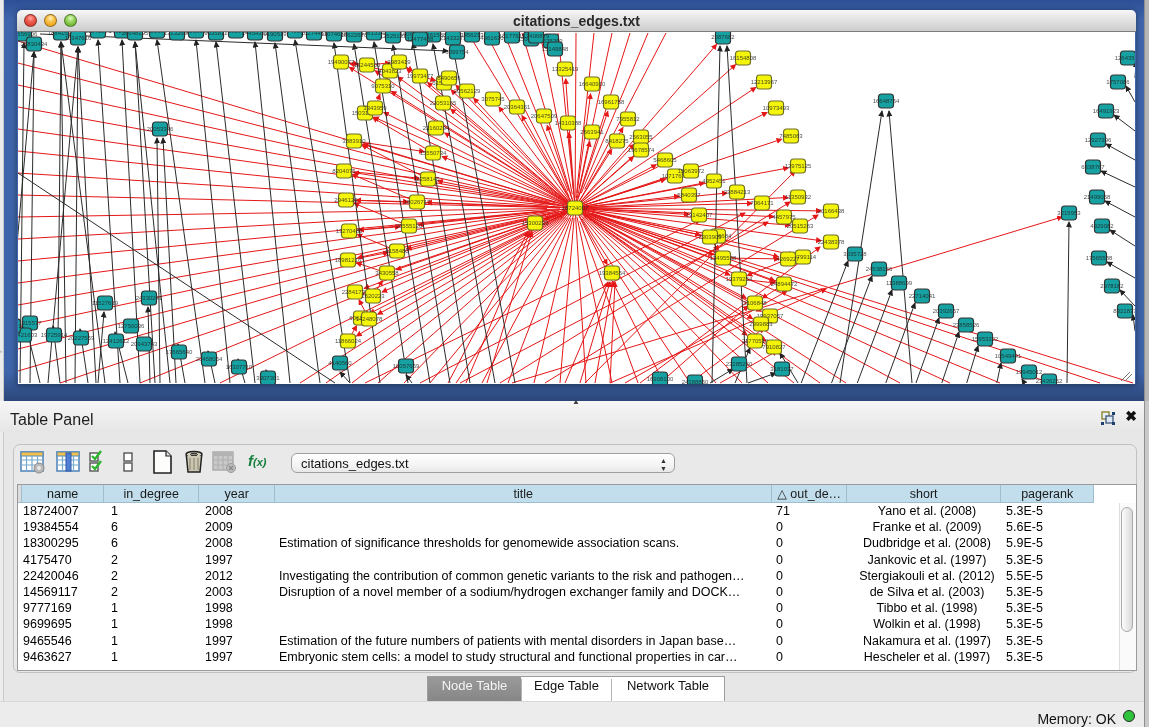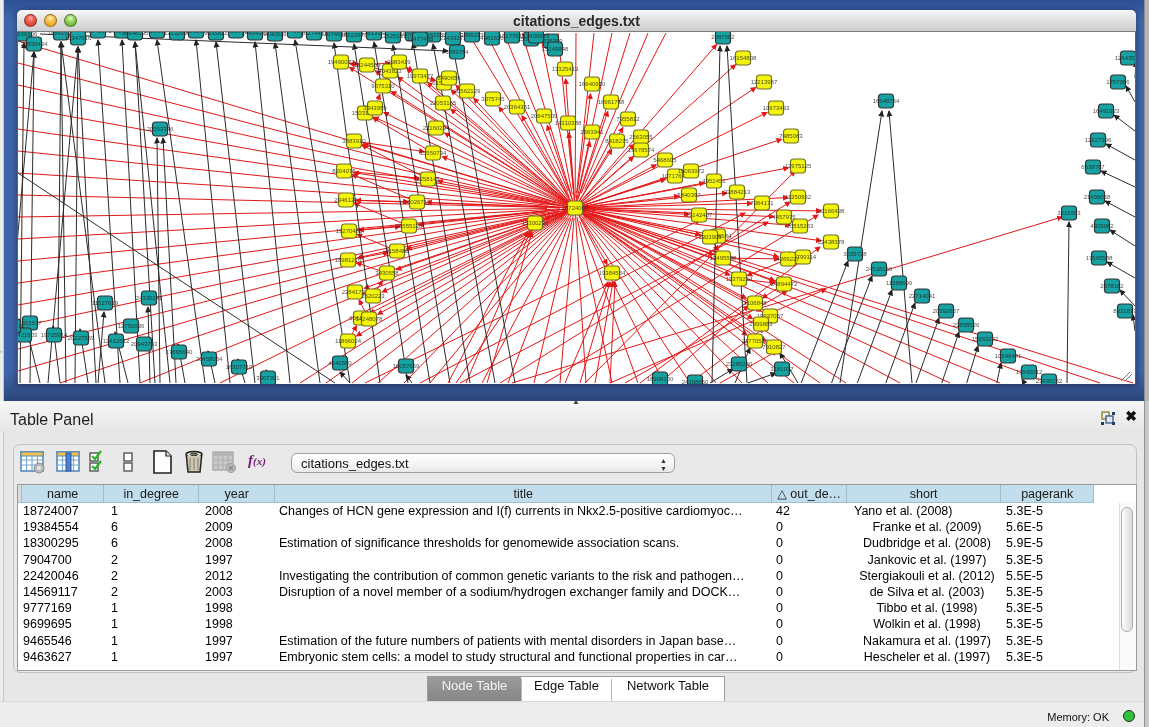--- a/index.html
+++ b/index.html
@@ -30,21 +30,21 @@
 #tbl{position:absolute;left:17px;top:484px;width:1120px;height:187px;background:#fff;border:1px solid #9a9a9a;overflow:hidden}
 .th{position:absolute;top:0;height:18px;background:#c2ddeb;border-right:1px solid #9fbecd;
  text-align:center;font-size:12.5px;color:#1a1a1a;line-height:18px;border-bottom:1px solid #9fbecd}
 .td{position:absolute;font-size:12.5px;color:#000;white-space:nowrap;overflow:hidden;height:15px}
 #tabs{position:absolute;left:427px;top:676px;height:36px;border:1px solid #9d9d9d;border-radius:0;background:#fff;
  font-size:13px;color:#111;display:flex;overflow:hidden;box-shadow:0 1px 0 rgba(255,255,255,.8)}
 .tab{line-height:18px;text-align:center}
 .tabsel{background:linear-gradient(180deg,#9a9a9a,#7e7e7e);color:#f4f4f4}
 .tabdiv{width:1px;background:#b5b5b5;margin:2px 0}
 #status{position:absolute;left:0;top:701px;width:1149px;height:26px;background:#ececec;border-top:1px solid #d8d8d8}
-#mem{position:absolute;right:40px;top:9px;font-size:11px;color:#111}
+#mem{position:absolute;right:33px;top:9px;font-size:14px;color:#111}
 #memdot{position:absolute;right:14px;top:8px;width:12px;height:12px;border-radius:50%;background:#2ec43c;border:1px solid #2a2a2a}
 #brstrip{position:absolute;right:0;top:401px;width:5px;height:326px;background:#c9c9c9;border-left:1px solid #909090}
 </style></head><body>
 <div id="bluezone"></div>
 <div id="leftstrip"></div>
 <div style="position:absolute;left:0;top:348px;width:4px;height:6px;color:#777;font-size:6px;line-height:6px">›</div>
 <div id="rightstrip"></div>
 <div id="win">
   <div id="canvas">
       <svg width="1117" height="352" viewBox="18 31 1117 352" style="position:absolute;left:0;top:0">
@@ -665,52 +665,51 @@
     <path d="M3.4 6 L5 22 L17 22 L18.6 6" fill="#cbc7b2" stroke="#222" stroke-width="1.5"></path>
     <path d="M7 8v12M11 8v12M15 8v12" stroke="#8f8b78" stroke-width="1.2"></path>
   </svg>
 <svg style="position:absolute;left:212px;top:450px" width="24" height="24" viewBox="0 0 24 24">
     <rect x="1" y="2" width="20" height="18" fill="#c9c9c9" stroke="#a8a8a8" stroke-width="1.4"></rect>
     <rect x="1" y="2" width="20" height="4" fill="#b3b3b3"></rect>
     <path d="M1 10h20M1 15h20M6 6v14M11 6v14M16 6v14" stroke="#b0b0b0" stroke-width="1.2"></path>
     <circle cx="19" cy="18" r="4.5" fill="#bcbcbc" stroke="#9d9d9d"></circle>
     <path d="M17 16 L21 20 M21 16 L17 20" stroke="#8a8a8a" stroke-width="1.4"></path>
   </svg>
-<div style="position:absolute;left:248px;top:452px;font-size:15px;color:#701a75;font-family:Liberation Serif, serif;font-style:italic;font-weight:bold">f<span style="font-size:11px">(x)</span></div>
+<div style="position:absolute;left:248px;top:452px;font-size:15px;color:#15803d;font-family:Liberation Sans, sans-serif;font-style:italic;font-weight:bold">f<span style="font-size:11px">(x)</span></div>
 <div id="combo">citations_edges.txt<div class="arr">▲<br>▼</div></div>
 <div id="tbl">
     <div class="th" style="left:0px;width:4.2px;background:#dcdcdc"></div>
     <div class="th" style="left:4.2px;width:82.0px">name</div>
     <div class="th" style="left:86.2px;width:95.0px">in_degree</div>
     <div class="th" style="left:181.2px;width:76.0px">year</div>
     <div class="th" style="left:257.2px;width:497.0px">title</div>
     <div class="th" style="left:754.2px;width:75.0px">△ out_de…</div>
     <div class="th" style="left:829.2px;width:154.0px">short</div>
     <div class="th" style="left:983.2px;width:93.0px">pagerank</div>
     <div class="td" style="left:5px;top:19.0px;width:80px;text-align:left">18724007</div>
     <div class="td" style="left:93px;top:19.0px;width:90px;text-align:left">1</div>
     <div class="td" style="left:187px;top:19.0px;width:70px;text-align:left">2008</div>
-    <div class="td" style="left:261px;top:19.0px;width:492px;text-align:left">Changes of HCN gene expression and I(f) currents in Nkx2.5‑positive cardiomyoc…</div>
-    <div class="td" style="left:758px;top:19.0px;width:70px;text-align:left">42</div>
-    <div class="td" style="left:836px;top:19.0px;width:146px;text-align:left">Yano et al. (2008)</div>
+    <div class="td" style="left:758px;top:19.0px;width:70px;text-align:left">71</div>
+    <div class="td" style="left:836px;top:19.0px;width:146px;text-align:center">Yano et al. (2008)</div>
     <div class="td" style="left:988px;top:19.0px;width:90px;text-align:left">5.3E‑5</div>
     <div class="td" style="left:5px;top:35.2px;width:80px;text-align:left">19384554</div>
     <div class="td" style="left:93px;top:35.2px;width:90px;text-align:left">6</div>
     <div class="td" style="left:187px;top:35.2px;width:70px;text-align:left">2009</div>
     <div class="td" style="left:758px;top:35.2px;width:70px;text-align:left">0</div>
     <div class="td" style="left:836px;top:35.2px;width:146px;text-align:center">Franke et al. (2009)</div>
     <div class="td" style="left:988px;top:35.2px;width:90px;text-align:left">5.6E‑5</div>
     <div class="td" style="left:5px;top:51.4px;width:80px;text-align:left">18300295</div>
     <div class="td" style="left:93px;top:51.4px;width:90px;text-align:left">6</div>
     <div class="td" style="left:187px;top:51.4px;width:70px;text-align:left">2008</div>
     <div class="td" style="left:261px;top:51.4px;width:492px;text-align:left">Estimation of significance thresholds for genomewide association scans.</div>
     <div class="td" style="left:758px;top:51.4px;width:70px;text-align:left">0</div>
     <div class="td" style="left:836px;top:51.4px;width:146px;text-align:center">Dudbridge et al. (2008)</div>
     <div class="td" style="left:988px;top:51.4px;width:90px;text-align:left">5.9E‑5</div>
-    <div class="td" style="left:5px;top:67.6px;width:80px;text-align:left">7904700</div>
+    <div class="td" style="left:5px;top:67.6px;width:80px;text-align:left">4175470</div>
     <div class="td" style="left:93px;top:67.6px;width:90px;text-align:left">2</div>
     <div class="td" style="left:187px;top:67.6px;width:70px;text-align:left">1997</div>
     <div class="td" style="left:758px;top:67.6px;width:70px;text-align:left">0</div>
     <div class="td" style="left:836px;top:67.6px;width:146px;text-align:center">Jankovic et al. (1997)</div>
     <div class="td" style="left:988px;top:67.6px;width:90px;text-align:left">5.3E‑5</div>
     <div class="td" style="left:5px;top:83.8px;width:80px;text-align:left">22420046</div>
     <div class="td" style="left:93px;top:83.8px;width:90px;text-align:left">2</div>
     <div class="td" style="left:187px;top:83.8px;width:70px;text-align:left">2012</div>
     <div class="td" style="left:261px;top:83.8px;width:492px;text-align:left">Investigating the contribution of common genetic variants to the risk and pathogen…</div>
     <div class="td" style="left:758px;top:83.8px;width:70px;text-align:left">0</div>

